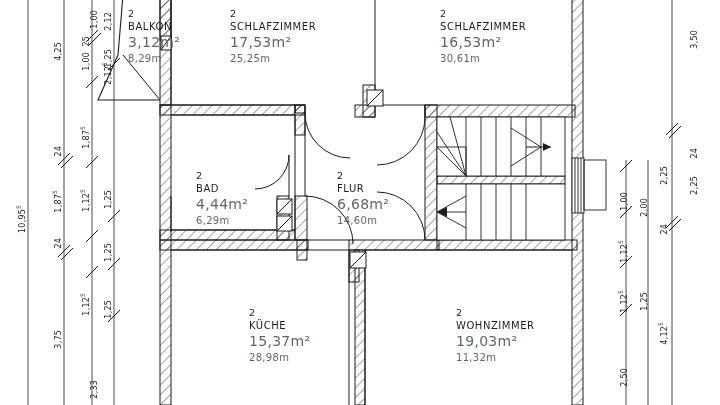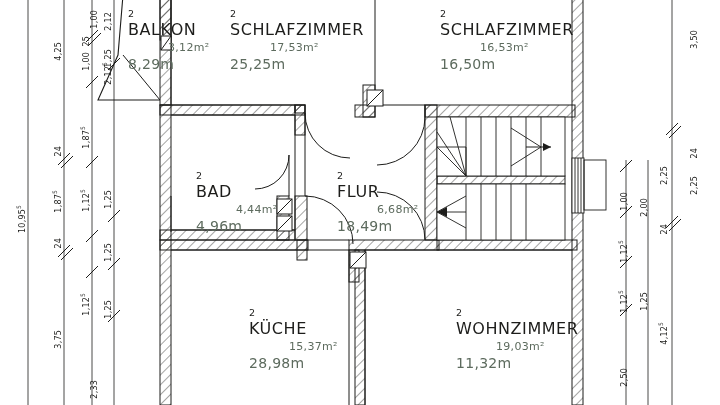--- a/index.html
+++ b/index.html
@@ -27,32 +27,31 @@
     line-height: 1.30;
     white-space: nowrap;
     pointer-events: none;
   }
   .rl-num {
     font-size: 9.5px;
     color: #1d1d1b;
     letter-spacing: 0.2px;
   }
   .rl-name {
-    font-size: 16px;
+    font-size: 10px;
     color: #1d1d1b;
     letter-spacing: 0.55px;
   }
   .rl-area {
-    font-size: 11px;
+    font-size: 14px;
     color: #5d6b5e;
     letter-spacing: 0.3px;
-    margin-left: 40px;
   }
   .rl-per {
-    font-size: 14px;
+    font-size: 10px;
     color: #5d6b5e;
     letter-spacing: 0.3px;
   }
   .dim-text {
     position: absolute;
     font-size: 8px;
     color: #1d1d1b;
     white-space: nowrap;
     transform-origin: 0 0;
     letter-spacing: 0.2px;
@@ -274,35 +273,35 @@
     <div class="rl-num">2</div>
     <div class="rl-name">SCHLAFZIMMER</div>
     <div class="rl-area">17,53m²</div>
     <div class="rl-per">25,25m</div>
   </div>
 
   <div class="room-label" style="left:440px; top:8px;">
     <div class="rl-num">2</div>
     <div class="rl-name">SCHLAFZIMMER</div>
     <div class="rl-area">16,53m²</div>
-    <div class="rl-per">16,50m</div>
+    <div class="rl-per">30,61m</div>
   </div>
 
   <div class="room-label" style="left:196px; top:170px;">
     <div class="rl-num">2</div>
     <div class="rl-name">BAD</div>
     <div class="rl-area">4,44m²</div>
-    <div class="rl-per">4,96m</div>
+    <div class="rl-per">6,29m</div>
   </div>
 
   <div class="room-label" style="left:337px; top:170px;">
     <div class="rl-num">2</div>
     <div class="rl-name">FLUR</div>
     <div class="rl-area">6,68m²</div>
-    <div class="rl-per">18,49m</div>
+    <div class="rl-per">14,60m</div>
   </div>
 
   <div class="room-label" style="left:249px; top:307px;">
     <div class="rl-num">2</div>
     <div class="rl-name">KÜCHE</div>
     <div class="rl-area">15,37m²</div>
     <div class="rl-per">28,98m</div>
   </div>
 
   <div class="room-label" style="left:456px; top:307px;">

